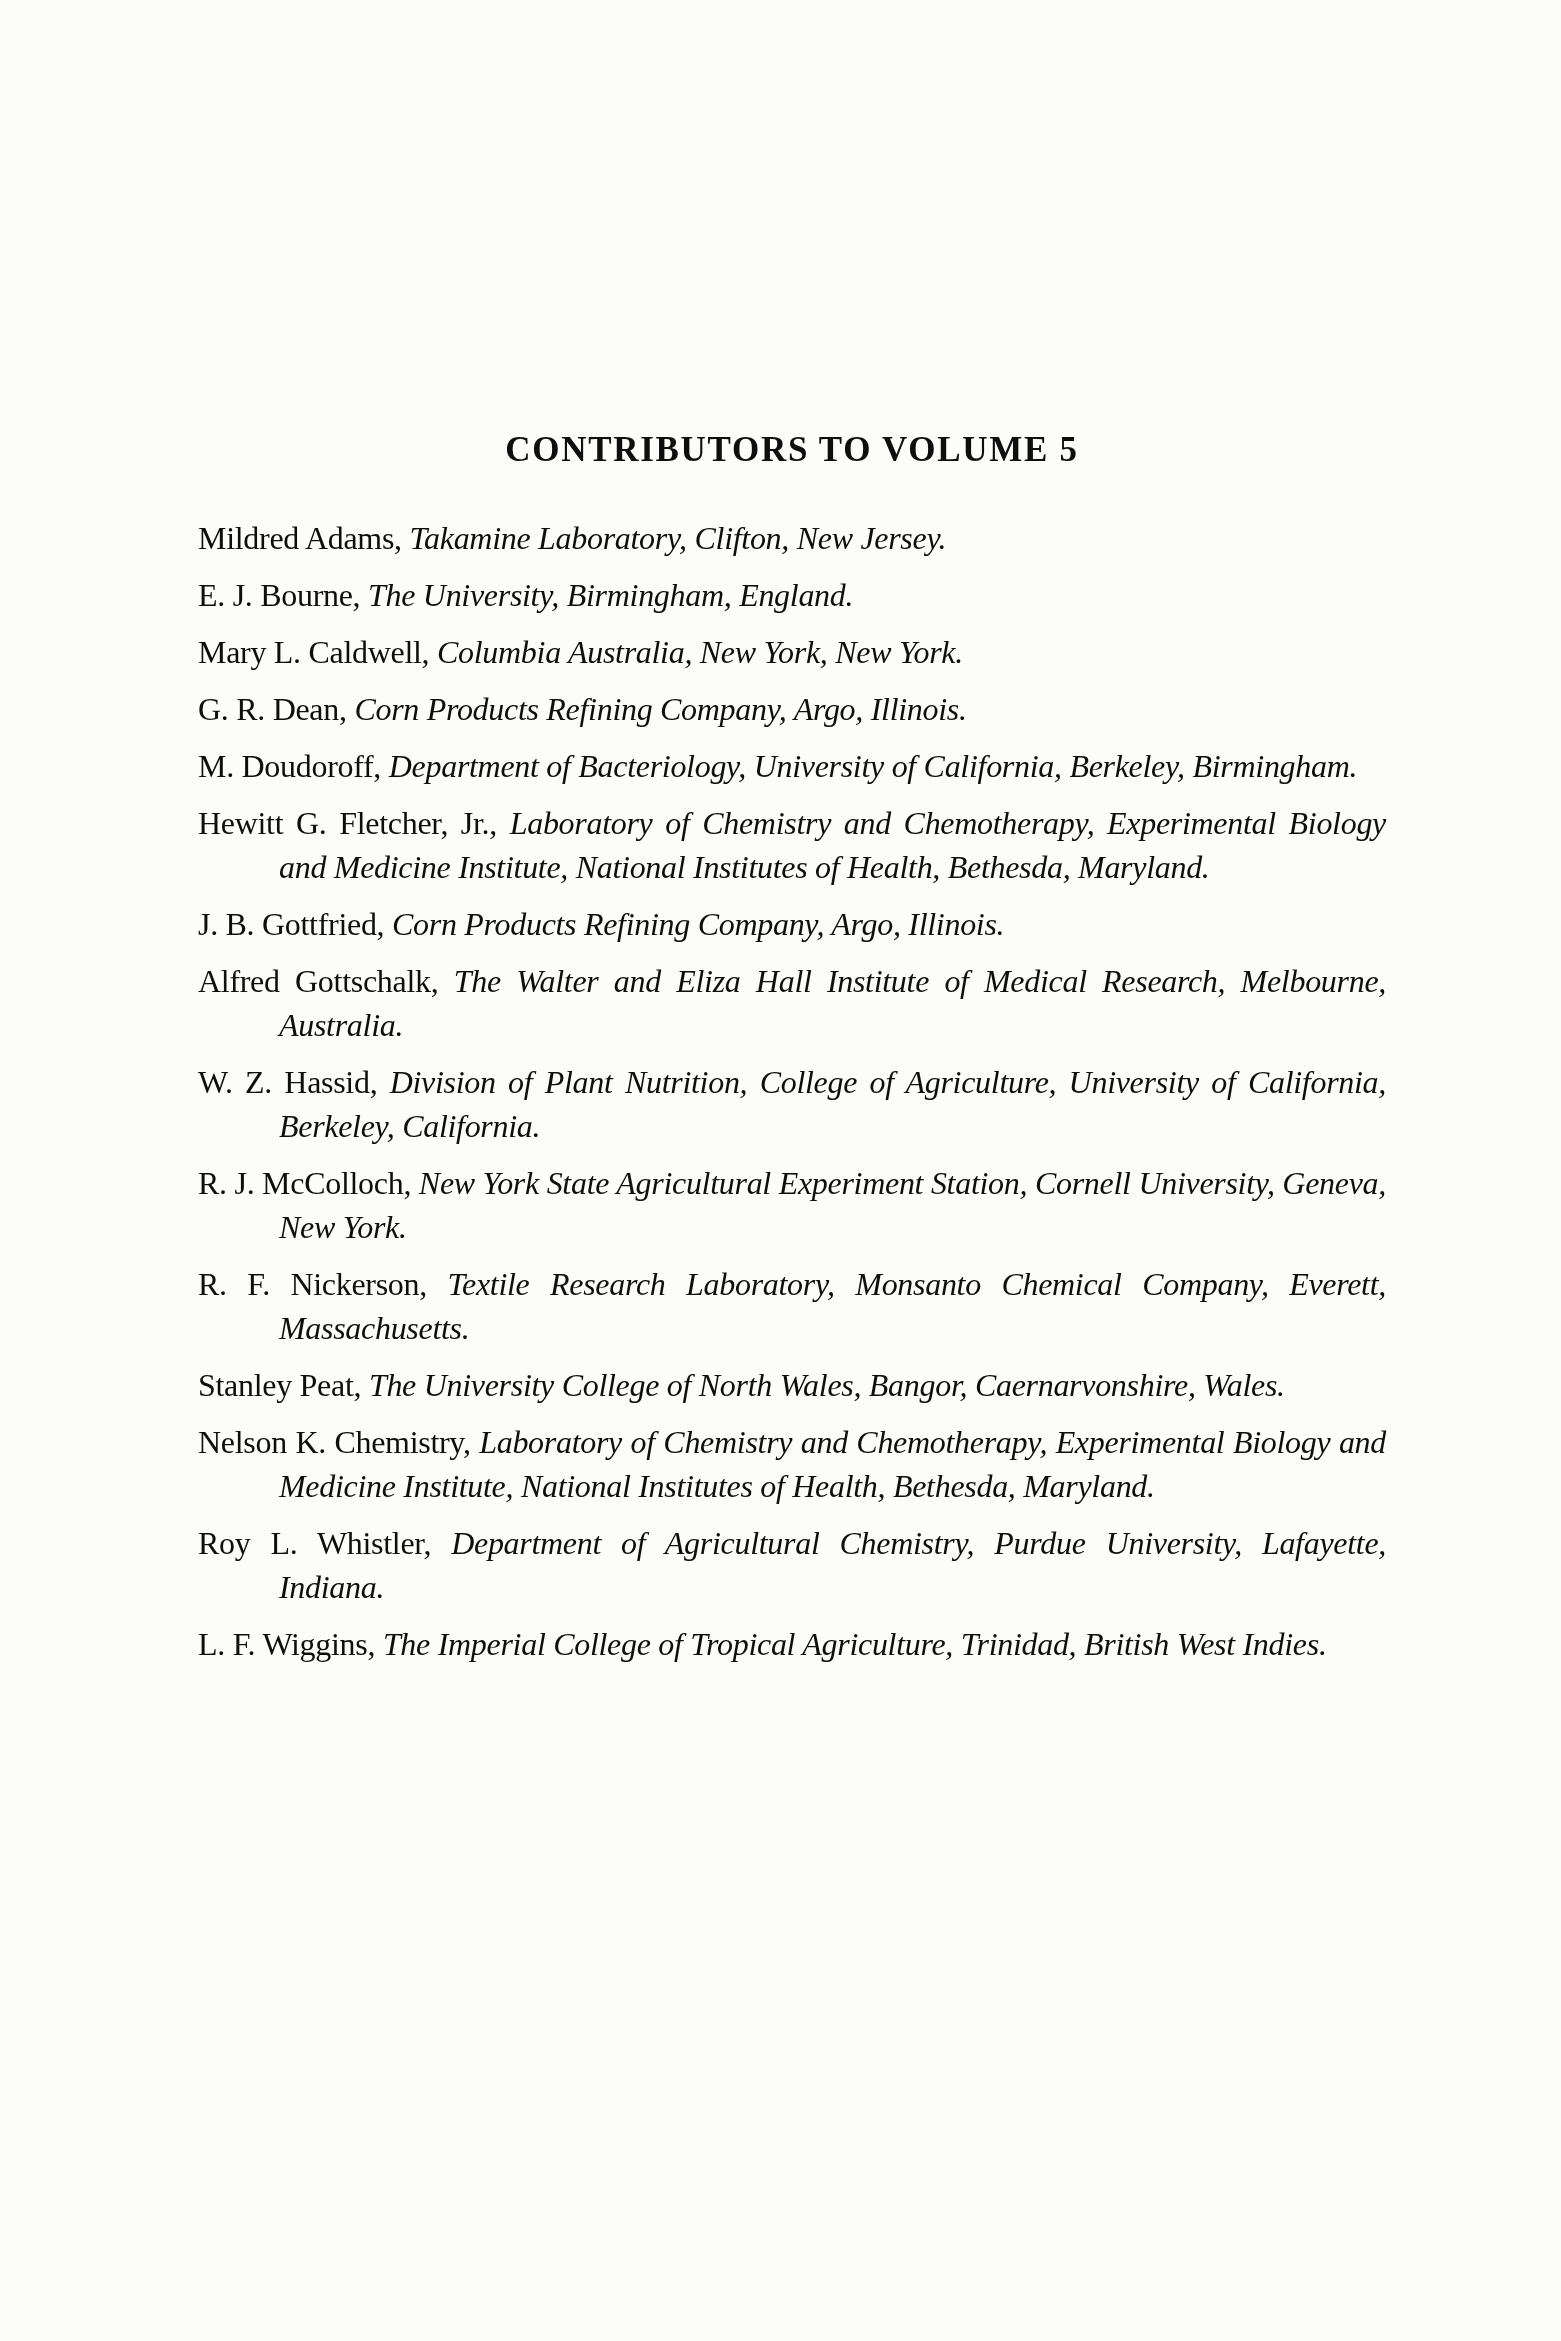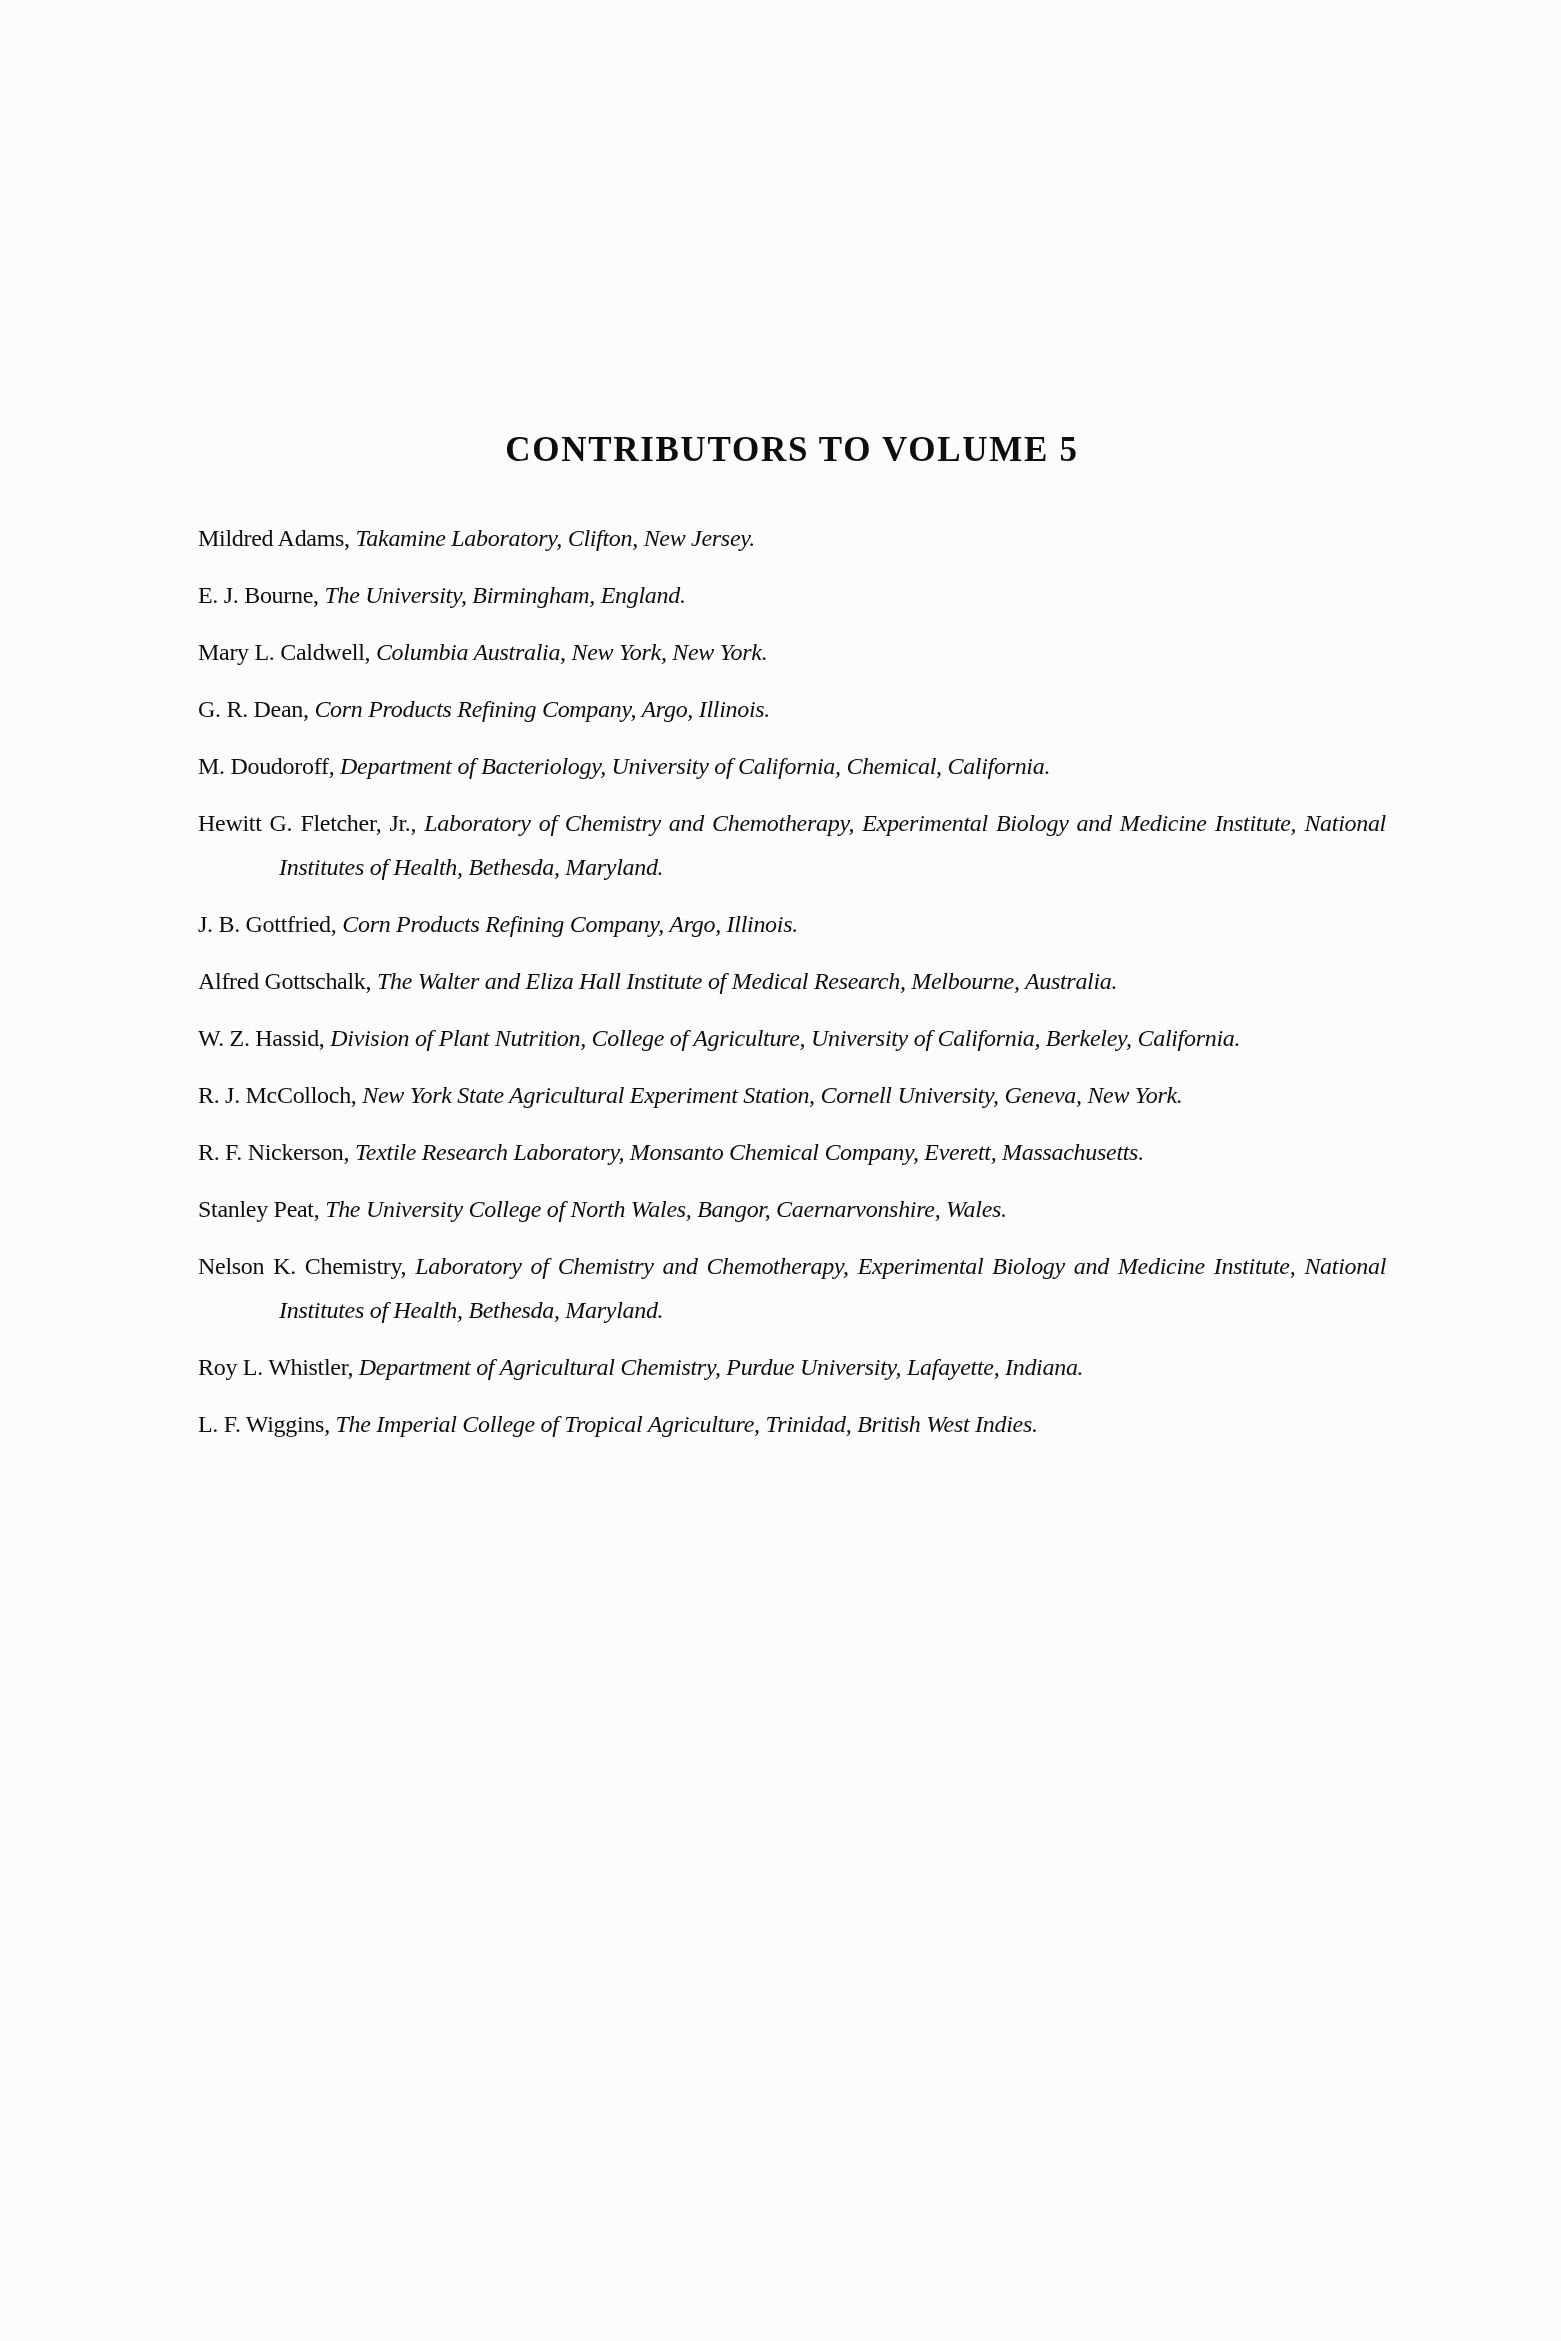--- a/index.html
+++ b/index.html
@@ -32,21 +32,21 @@
     text-align: center;
     letter-spacing: 1.7px;
     margin: 0 0 47px 0;
     white-space: nowrap;
   }
   .contributor-list {
     margin: 0;
     padding: 0;
   }
   .entry {
-    font-size: 24px;
+    font-size: 32px;
     line-height: 44px;
     letter-spacing: -0.3px;
     text-align: justify;
     padding-left: 81px;
     text-indent: -81px;
     margin: 0 0 13px 0;
   }
   .entry:last-child {
     margin-bottom: 0;
   }
@@ -65,21 +65,21 @@
     <div class="contributor-list">
 
       <p class="entry"><span>Mildred Adams</span><span>, </span><span class="affil">Takamine Laboratory, Clifton, New Jersey.</span></p>
 
       <p class="entry"><span>E. J. Bourne</span><span>, </span><span class="affil">The University, Birmingham, England.</span></p>
 
       <p class="entry"><span>Mary L. Caldwell</span><span>, </span><span class="affil">Columbia Australia, New York, New York.</span></p>
 
       <p class="entry"><span>G. R. Dean</span><span>, </span><span class="affil">Corn Products Refining Company, Argo, Illinois.</span></p>
 
-      <p class="entry"><span>M. Doudoroff</span><span>, </span><span class="affil">Department of Bacteriology, University of California, Chemical, California.</span></p>
+      <p class="entry"><span>M. Doudoroff</span><span>, </span><span class="affil">Department of Bacteriology, University of California, Berkeley, Birmingham.</span></p>
 
       <p class="entry"><span>Hewitt G. Fletcher, Jr.</span><span>, </span><span class="affil">Laboratory of Chemistry and Chemotherapy, Experimental Biology and Medicine Institute, National Institutes of Health, Bethesda, Maryland.</span></p>
 
       <p class="entry"><span>J. B. Gottfried</span><span>, </span><span class="affil">Corn Products Refining Company, Argo, Illinois.</span></p>
 
       <p class="entry"><span>Alfred Gottschalk</span><span>, </span><span class="affil">The Walter and Eliza Hall Institute of Medical Research, Melbourne, Australia.</span></p>
 
       <p class="entry"><span>W. Z. Hassid</span><span>, </span><span class="affil">Division of Plant Nutrition, College of Agriculture, University of California, Berkeley, California.</span></p>
 
 

